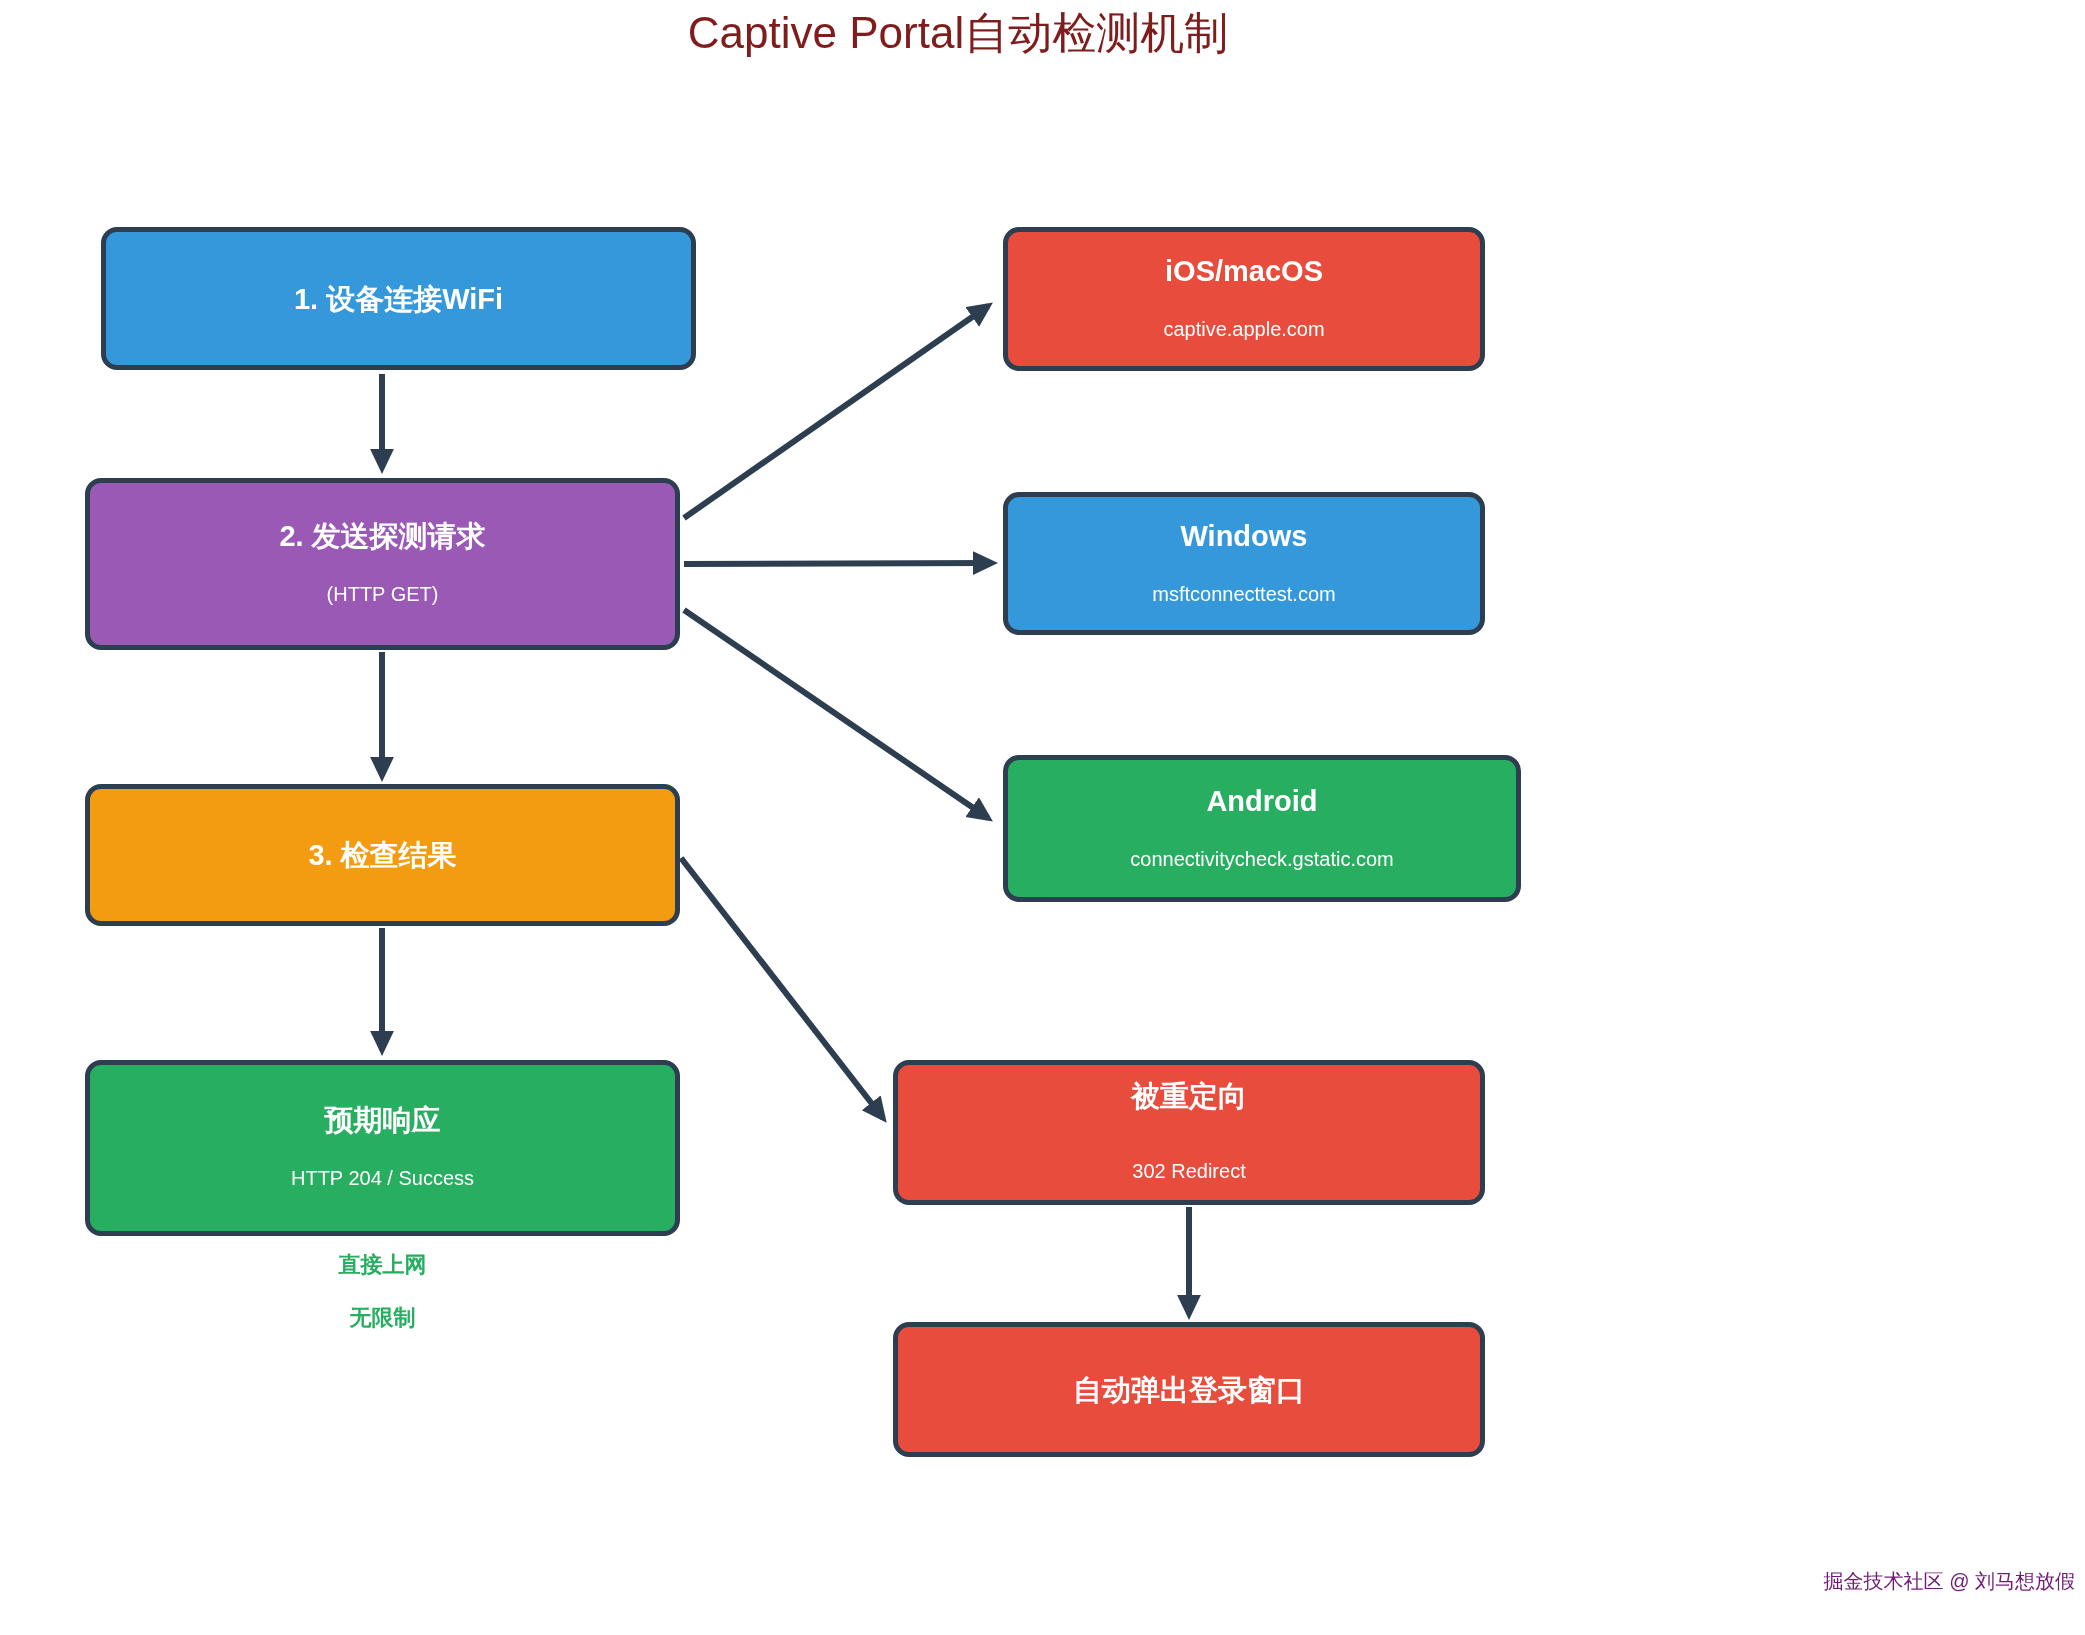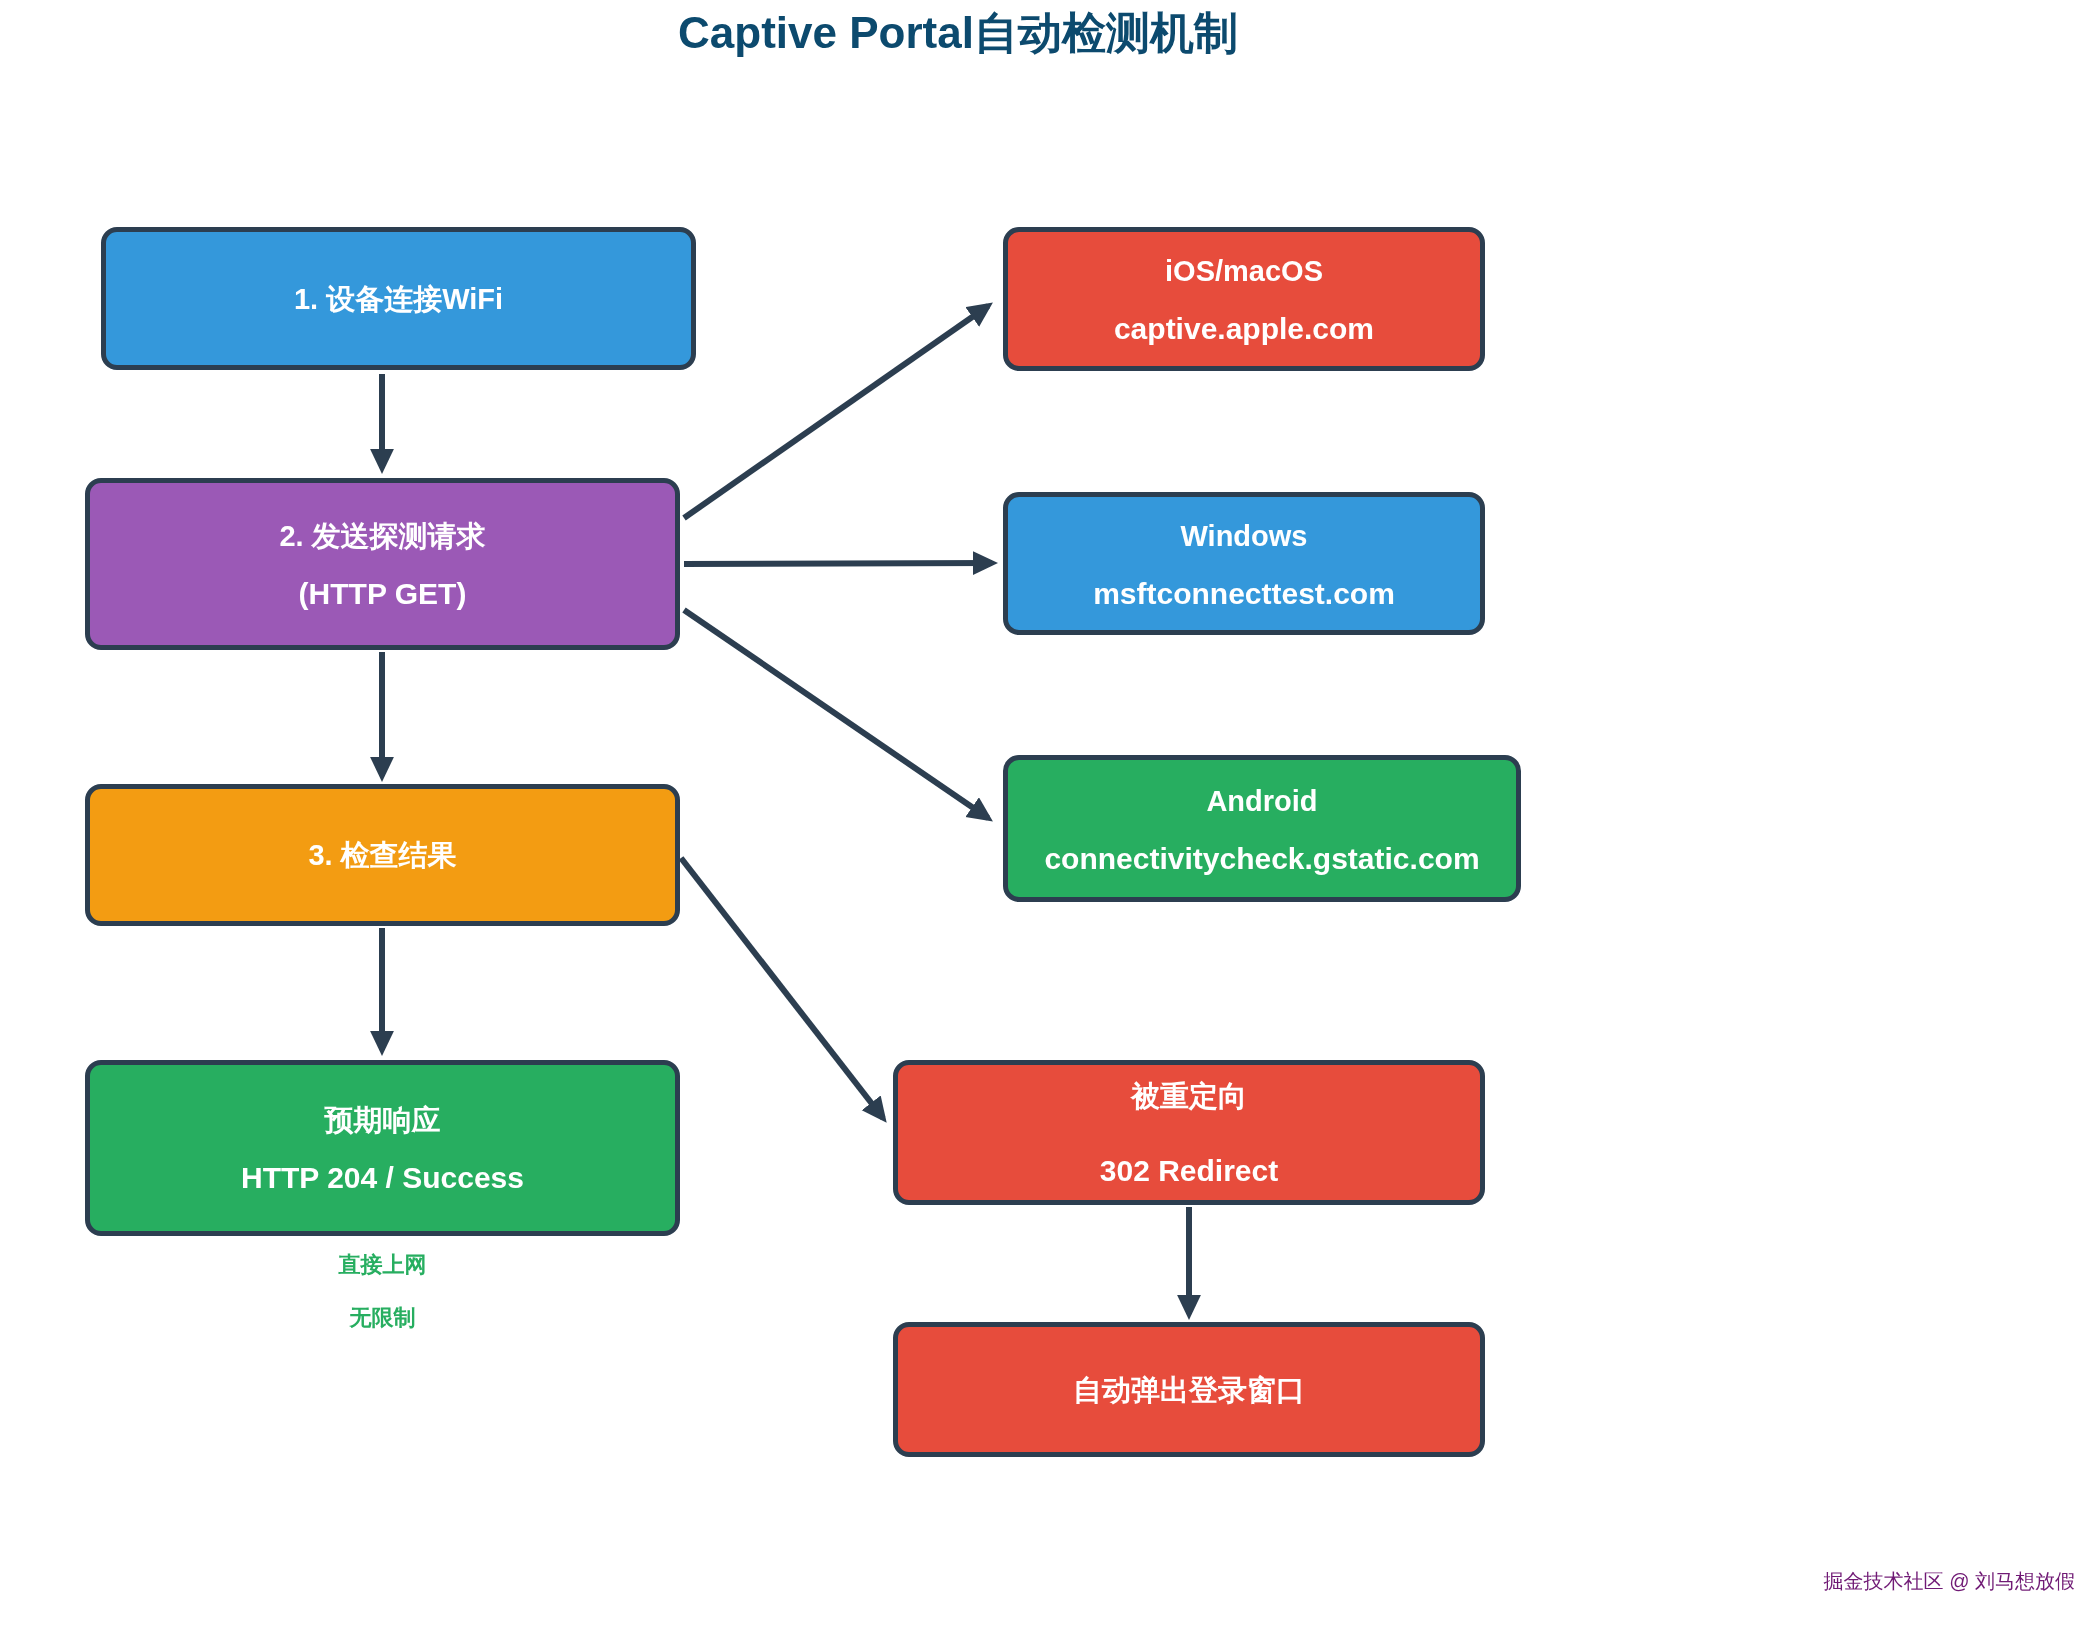--- a/index.html
+++ b/index.html
@@ -9,41 +9,41 @@
     background:#ffffff;
     font-family:"Liberation Sans","DejaVu Sans",sans-serif;
     overflow:hidden;
   }
   .diagram-title{
     position:absolute;
     left:958px;top:4px;
     transform:translateX(-50%);
     white-space:nowrap;
     font-size:44px;
-    font-weight:700;
-    color:#0c4a6e;
+    font-weight:400;
+    color:#7f1d1d;
     margin:0;
   }
   .arrows{position:absolute;left:0;top:0;}
   .edge{stroke:var(--outline);stroke-width:6;fill:none;}
   .node{
     position:absolute;
     box-sizing:border-box;
     border:5px solid var(--outline);
     border-radius:16px;
     display:flex;
     flex-direction:column;
     justify-content:center;
     align-items:center;
     text-align:center;
     color:#ffffff;
   }
   .node.two{gap:26px;}
   .node-title{font-size:29px;font-weight:700;line-height:34px;}
-  .node-subtitle{font-size:30px;font-weight:700;line-height:30px;}
+  .node-subtitle{font-size:20px;font-weight:400;line-height:30px;}
   .c-blue{background:var(--blue);}
   .c-purple{background:var(--purple);}
   .c-orange{background:var(--orange);}
   .c-green{background:var(--green);}
   .c-red{background:var(--red);}
   .note{
     position:absolute;
     width:595px;left:85px;
     text-align:center;
     color:var(--green_text);

